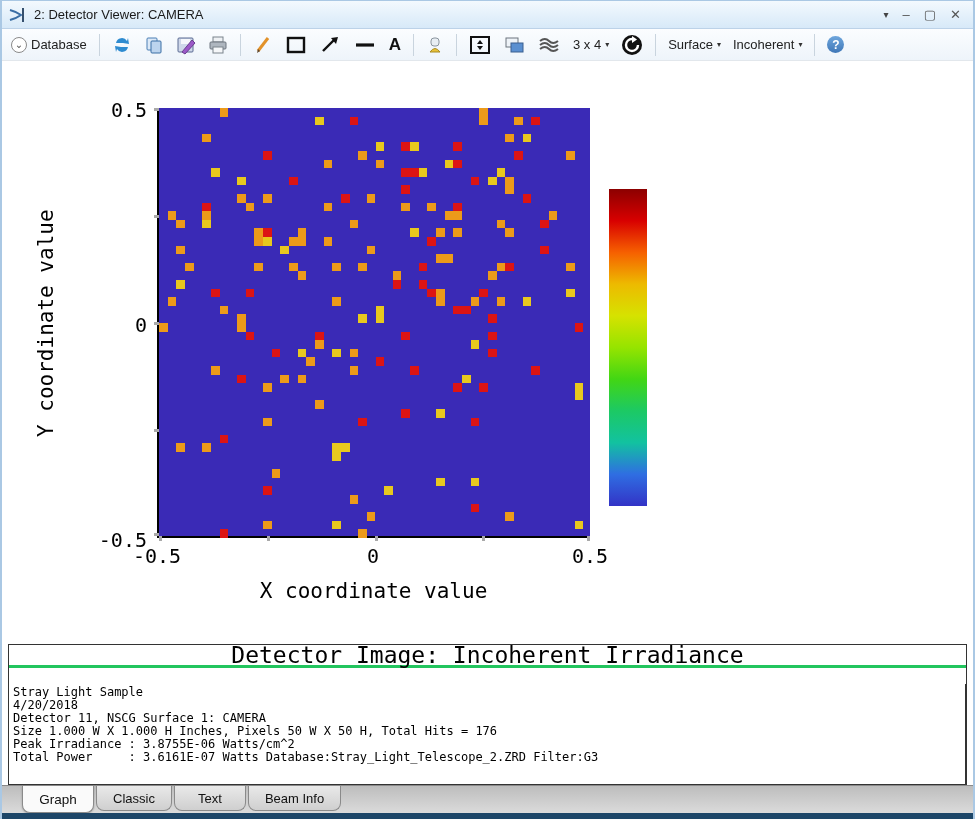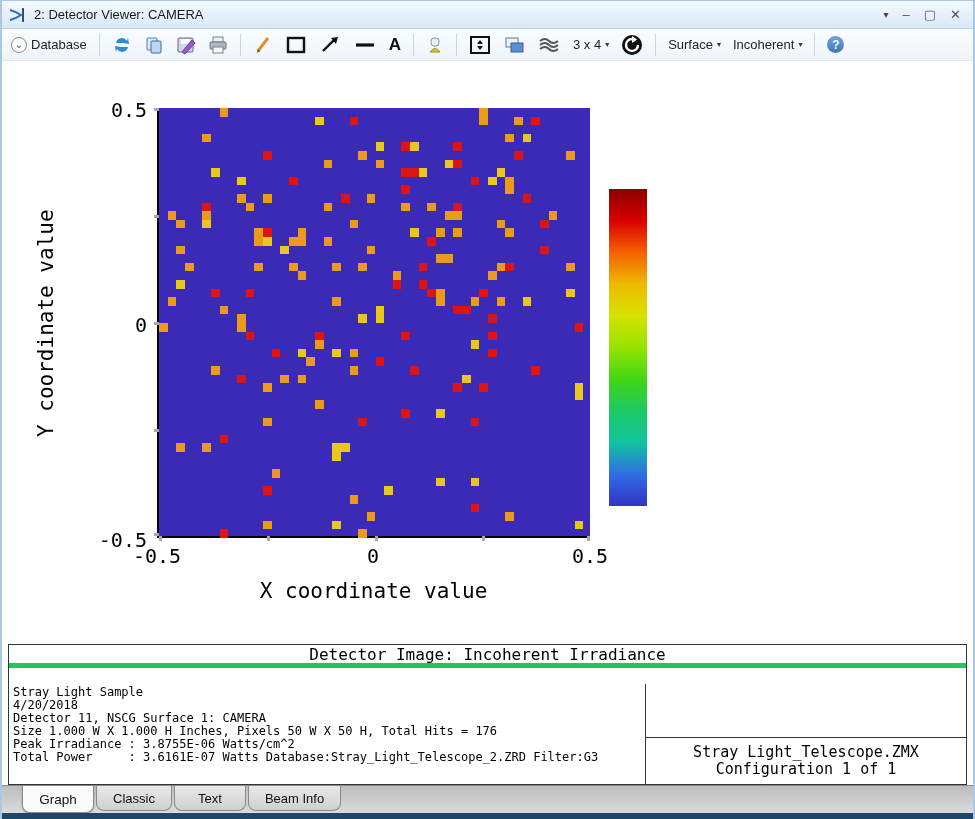--- a/index.html
+++ b/index.html
@@ -64,22 +64,22 @@
   .legend-bar{position:absolute;left:607px;top:128px;width:38px;height:317px;}
   .legend-labels{position:absolute;left:652px;top:128px;height:317px;display:flex;flex-direction:column;justify-content:space-between;}
   .legend-label{font-size:20px;line-height:20px;color:#111;transform:translateY(-0px);}
   
   .info-panel{
     position:absolute;left:6px;right:6px;top:643px;height:141px;
     border:1px solid #333;background:#fff;font-family:"DejaVu Sans Mono",monospace;
     display:flex;flex-direction:column;
   }
   .info-header{
-    height:23px;border-bottom:5px solid #22c55e;display:flex;align-items:center;justify-content:center;
-    font-size:16px;color:#000;
+    height:23px;border-bottom:3px solid #22c55e;display:flex;align-items:center;justify-content:center;
+    font-size:23px;color:#000;
   }
   .info-body{flex:1;display:flex;margin-top:16px;}
   .info-lines{flex:1;padding:2px 4px;font-size:12px;line-height:13px;color:#000;white-space:pre;overflow:hidden;border-right:1px solid #333;}
   .info-right{width:320px;display:flex;flex-direction:column;}
   .info-right-top{flex:1;border-bottom:1px solid #333;}
   .info-right-bottom{height:46px;display:flex;flex-direction:column;align-items:center;justify-content:center;font-size:15px;line-height:17px;color:#000;}
   
   .tabbar{
     position:absolute;left:0;right:0;top:784px;height:29px;
     background:linear-gradient(#bdbdbd,#dcdcdc);
@@ -422,27 +422,20 @@
 
   <div class="info-panel">
     <div class="info-header">Detector Image: Incoherent Irradiance</div>
     <div class="info-body">
       <div class="info-lines" id="info-lines">Stray Light Sample
 4/20/2018
 Detector 11, NSCG Surface 1: CAMERA
 Size 1.000 W X 1.000 H Inches, Pixels 50 W X 50 H, Total Hits = 176
 Peak Irradiance : 3.8755E-06 Watts/cm^2
 Total Power     : 3.6161E-07 Watts Database:Stray_Light_Telescope_2.ZRD Filter:G3</div>
-      <div class="info-right">
-        <div class="info-right-top"></div>
-        <div class="info-right-bottom">
-          <div>Stray Light_Telescope.ZMX</div>
-          <div>Configuration 1 of 1</div>
-        </div>
-      </div>
     </div>
   </div>
 
   <div class="tabbar" id="tabbar">
       <div class="tab active">Graph</div>
       <div class="tab">Classic</div>
       <div class="tab">Text</div>
       <div class="tab">Beam Info</div>
     </div>
 

